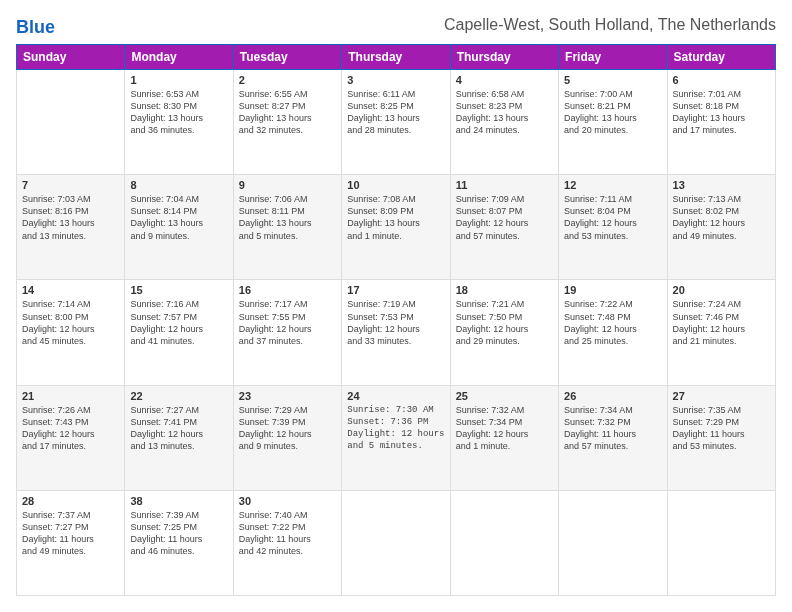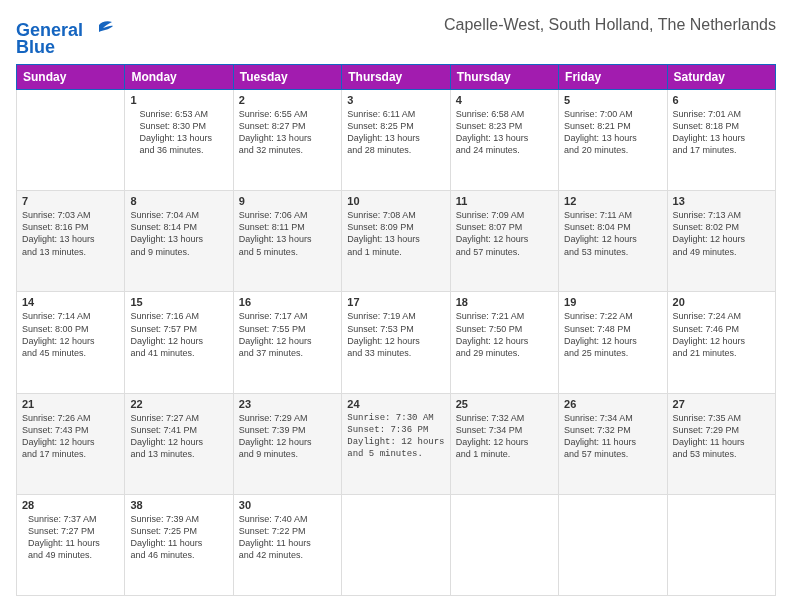--- a/index.html
+++ b/index.html
@@ -89,28 +89,20 @@
     .calendar thead tr th {
       background: #a21caf;
     }
   </style>
 </head>
 <body>
 
 <div class="page">
   <div class="header">
     <div class="logo">
-      <div style="display:flex;align-items:center;gap:2px;">
-        <div style="font-size:18px;font-weight:bold;color:#333;line-height:1;">
-          <span style="color:#1565c0;">General</span>
-        </div>
-        <svg width="28" height="20" viewBox="0 0 28 20">
-          <path d="M14 5 C16 2, 22 0, 27 2 C23 4, 20 6, 18 8 C22 7, 26 5, 28 6 C24 10, 18 10, 14 12 C14 10, 14 7, 14 5Z" fill="#1565c0"></path>
-        </svg>
-      </div>
       <div style="font-size:18px;font-weight:bold;color:#1565c0;line-height:1;margin-top:-2px;">Blue</div>
     </div>
     <div class="title-section">
       <div class="location">Capelle-West, South Holland, The Netherlands</div>
     </div>
   </div>
 
   <table class="calendar">
     <thead>
       <tr>
@@ -121,21 +113,21 @@
         <th>Thursday</th>
         <th>Friday</th>
         <th>Saturday</th>
       </tr>
     </thead>
     <tbody id="calendar-body">
     <tr>
           <td class="empty-cell"></td>
           <td>
             <span class="day-number">1</span>
-            <div class="cell-content" style="white-space: pre-line; margin-left: 9px;">Sunrise: 6:53 AM
+            <div class="cell-content" style="white-space: pre-line;">Sunrise: 6:53 AM
 Sunset: 8:30 PM
 Daylight: 13 hours
 and 36 minutes.</div>
           </td>
           <td>
             <span class="day-number">2</span>
             <div class="cell-content" style="white-space: pre-line;">Sunrise: 6:55 AM
 Sunset: 8:27 PM
 Daylight: 13 hours
 and 32 minutes.</div>
@@ -318,21 +310,21 @@
             <span class="day-number">27</span>
             <div class="cell-content" style="white-space: pre-line;">Sunrise: 7:35 AM
 Sunset: 7:29 PM
 Daylight: 11 hours
 and 53 minutes.</div>
           </td>
         </tr>
         <tr>
           <td>
             <span class="day-number">28</span>
-            <div class="cell-content" style="white-space: pre-line; margin-left: 6px;">Sunrise: 7:37 AM
+            <div class="cell-content" style="white-space: pre-line;">Sunrise: 7:37 AM
 Sunset: 7:27 PM
 Daylight: 11 hours
 and 49 minutes.</div>
           </td>
           <td>
             <span class="day-number">38</span>
             <div class="cell-content" style="white-space: pre-line;">Sunrise: 7:39 AM
 Sunset: 7:25 PM
 Daylight: 11 hours
 and 46 minutes.</div>

